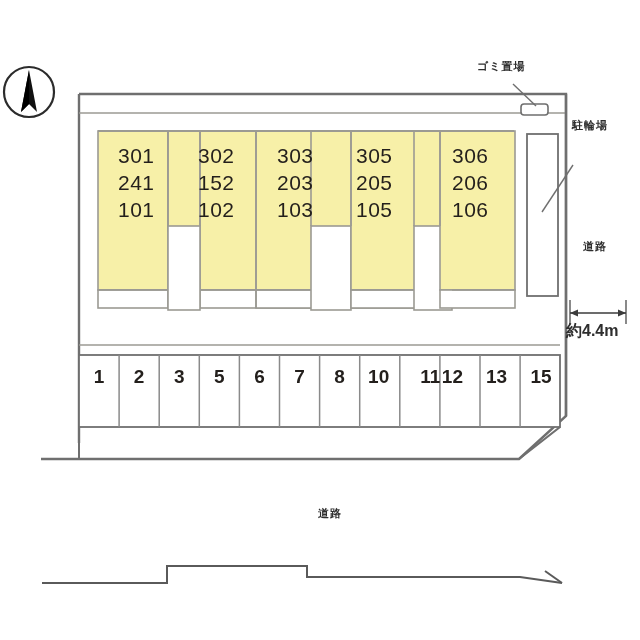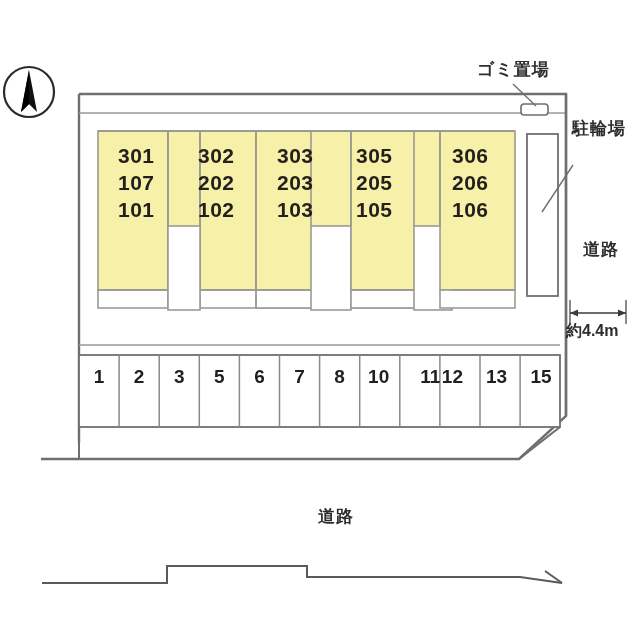--- a/index.html
+++ b/index.html
@@ -30,33 +30,33 @@
   }
   .txt {
     position: absolute;
     white-space: nowrap;
     color: #2b2b2b;
     line-height: 1;
     user-select: none;
   }
   .unit-num {
     font-size: 21px;
-    font-weight: bold;
+    font-weight: normal;
     letter-spacing: 0.5px;
     color: #231f1c;
     text-align: left;
   }
   .stall-num {
     font-size: 19px;
     font-weight: bold;
     color: #231f1c;
     text-align: center;
   }
   .jp-label {
-    font-size: 17px;
+    font-size: 11px;
     font-weight: bold;
     color: #2e2e2e;
     letter-spacing: 1px;
   }
   .dim-label {
     font-size: 16px;
     font-weight: bold;
     color: #2e2e2e;
     letter-spacing: 0px;
   }
@@ -181,25 +181,25 @@
     </g>
 
     <g>
       <path d="M42 583 L167 583 L167 566 L307 566 L307 577 L520 577 L562 583" fill="none" stroke="#5a5a5a" stroke-width="2.0" stroke-linejoin="miter"></path>
       <path d="M545 571 L562 583" fill="none" stroke="#5a5a5a" stroke-width="2.0"></path>
     </g>
 
   </svg>
 
   <div class="txt unit-num" style="left:118px; top:145px;">301</div>
-  <div class="txt unit-num" style="left:118px; top:172px;">107</div>
+  <div class="txt unit-num" style="left:118px; top:172px;">241</div>
   <div class="txt unit-num" style="left:118px; top:199px;">101</div>
 
   <div class="txt unit-num" style="left:198px; top:145px;">302</div>
-  <div class="txt unit-num" style="left:198px; top:172px;">202</div>
+  <div class="txt unit-num" style="left:198px; top:172px;">152</div>
   <div class="txt unit-num" style="left:198px; top:199px;">102</div>
 
   <div class="txt unit-num" style="left:277px; top:145px;">303</div>
   <div class="txt unit-num" style="left:277px; top:172px;">203</div>
   <div class="txt unit-num" style="left:277px; top:199px;">103</div>
 
   <div class="txt unit-num" style="left:356px; top:145px;">305</div>
   <div class="txt unit-num" style="left:356px; top:172px;">205</div>
   <div class="txt unit-num" style="left:356px; top:199px;">105</div>
 

